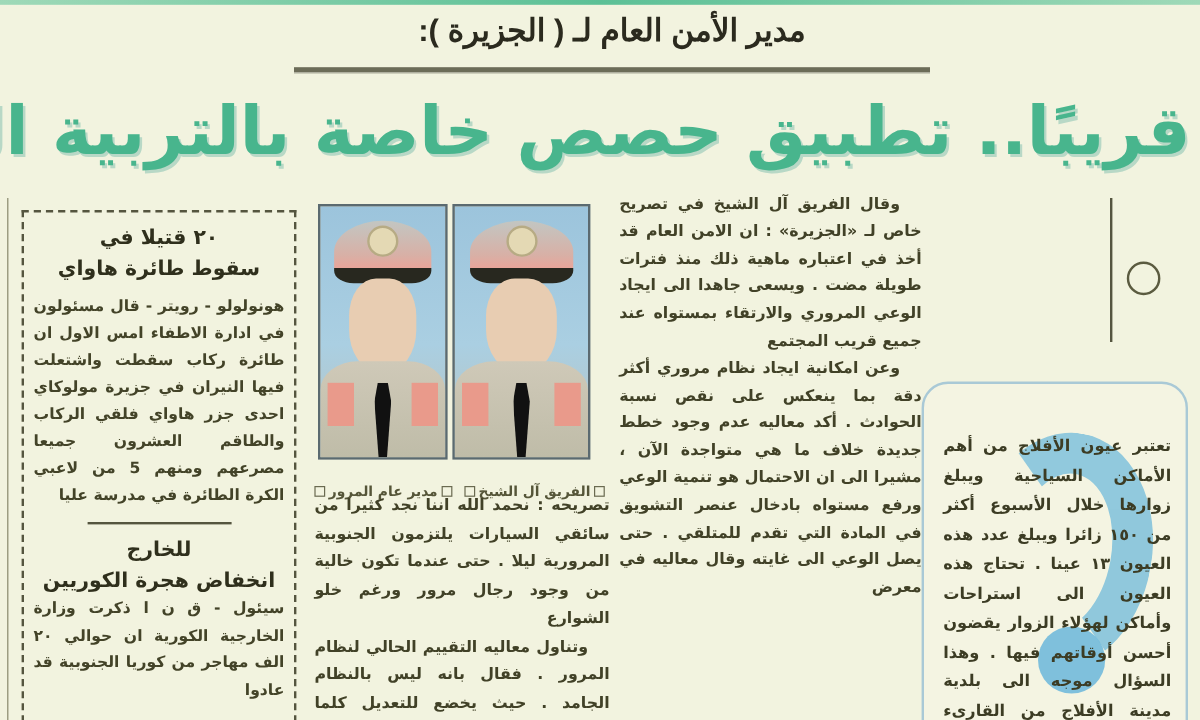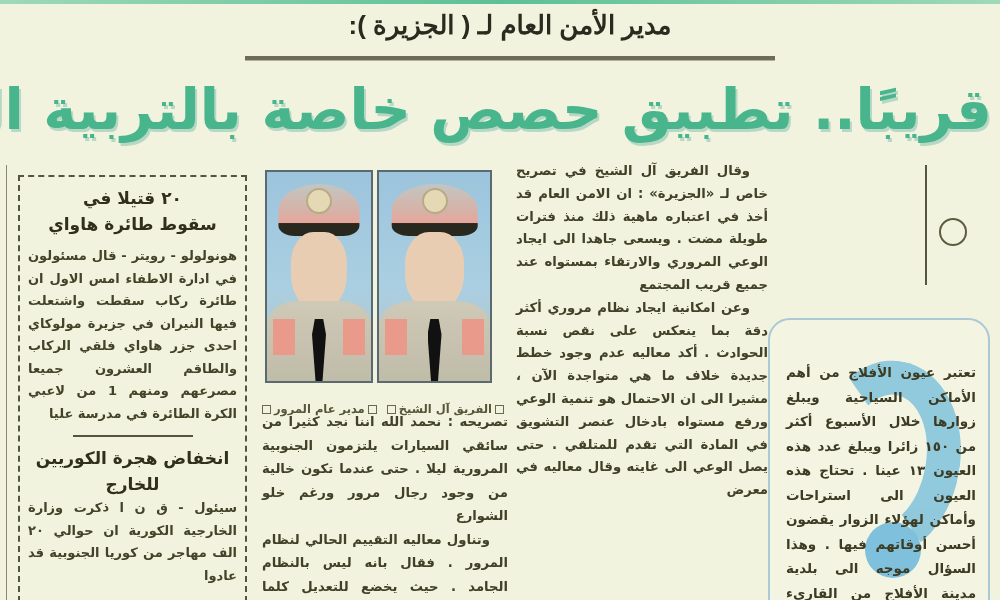--- a/index.html
+++ b/index.html
@@ -134,24 +134,24 @@
 <div class="kicker">مدير الأمن العام لـ ( الجزيرة ):</div>
 <div class="kicker-rule"></div>
 <div class="headline">قريبًا.. تطبيق حصص خاصة بالتربية المرورية في المدارس</div>
 
 <div class="side-box-outer"></div>
 <div class="side-box">
   <div style="height:8px"></div>
   <div class="side-title">٢٠ قتيلا في</div>
   <div class="side-title">سقوط طائرة هاواي</div>
   <div style="height:8px"></div>
-  <div class="side-body">هونولولو - رويتر - قال مسئولون في ادارة الاطفاء امس الاول ان طائرة ركاب سقطت واشتعلت فيها النيران في جزيرة مولوكاي احدى جزر هاواي فلقي الركاب والطاقم العشرون جميعا مصرعهم ومنهم 1 من لاعبي الكرة الطائرة في مدرسة عليا</div>
+  <div class="side-body">هونولولو - رويتر - قال مسئولون في ادارة الاطفاء امس الاول ان طائرة ركاب سقطت واشتعلت فيها النيران في جزيرة مولوكاي احدى جزر هاواي فلقي الركاب والطاقم العشرون جميعا مصرعهم ومنهم 5 من لاعبي الكرة الطائرة في مدرسة عليا</div>
   <div class="side-sep"></div>
+  <div class="side-title">للخارج</div>
   <div class="side-title">انخفاض هجرة الكوريين</div>
-  <div class="side-title">للخارج</div>
   <div class="side-body">سيئول - ق ن ا ذكرت وزارة الخارجية الكورية ان حوالي ٢٠ الف مهاجر من كوريا الجنوبية قد عادوا</div>
 </div>
 
 <div class="photo" style="left:265px; width:108px;">
   <div class="cap"></div>
   <div class="badge"></div>
   <div class="face"></div>
   <div class="body"></div>
   <div class="epaulet" style="left:6px;"></div>
   <div class="epaulet" style="right:6px;"></div>

